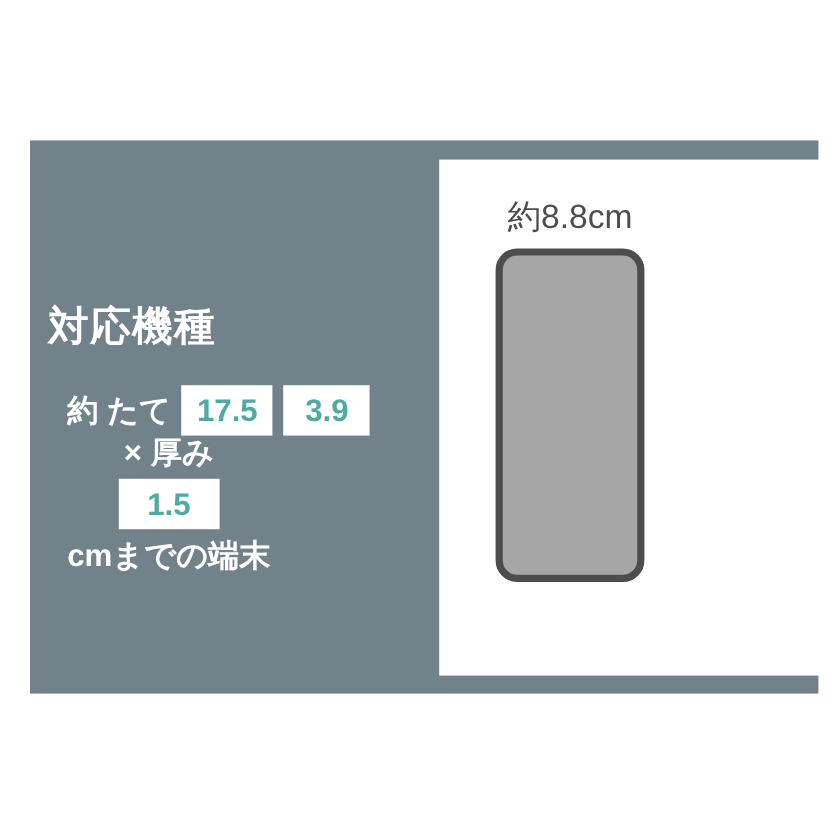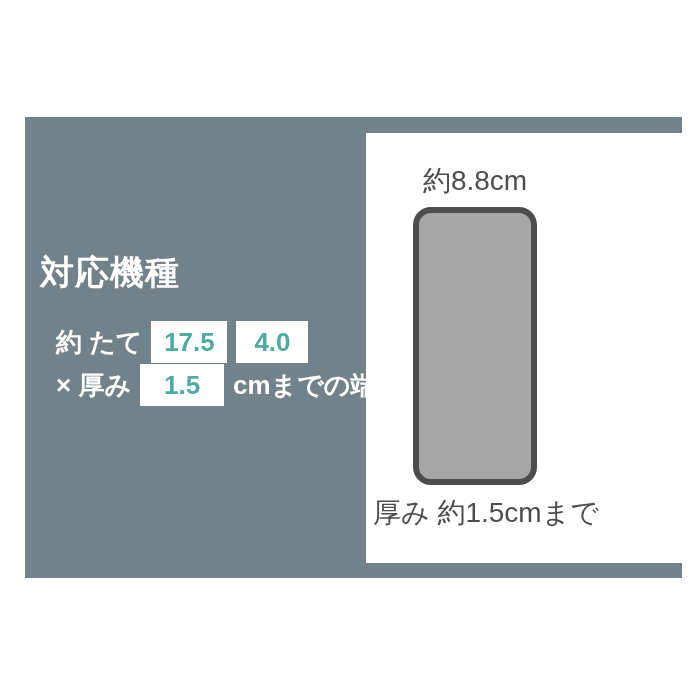--- a/index.html
+++ b/index.html
@@ -41,21 +41,21 @@
     align-items: center;
     gap: 9px;
     color: #ffffff;
     font-size: 26px;
     font-weight: 600;
     line-height: 1;
     white-space: nowrap;
     margin-left: 16px;
   }
   .spec-row.row-1 { top: 204px; }
-  .spec-row.row-2 { top: 247px; }
+  .spec-row.row-2 { top: 247px; flex-direction: column; }
   .value-box {
     background: #ffffff;
     color: #4FAAA2;
     font-weight: 700;
     font-size: 26px;
     height: 42px;
     display: flex;
     align-items: center;
     justify-content: center;
   }
@@ -107,28 +107,27 @@
 </head>
 <body>
 
 <div class="board">
 
   <div class="spec-title">対応機種</div>
 
   <div class="spec-row row-1">
     <span>約 たて</span>
     <span class="value-box box-height">17.5</span>
-    <span class="value-box box-width">4.0</span>
+    <span class="value-box box-width">3.9</span>
   </div>
 
   <div class="spec-row row-2">
     <span>× 厚み</span>
     <span class="value-box box-thickness">1.5</span>
     <span>cmまでの端末</span>
   </div>
 
   <div class="panel">
     <div class="dim-label width-label">約8.8cm</div>
     <div class="phone"></div>
-    <div class="dim-label thickness-label">厚み 約1.5cmまで</div>
   </div>
 
 </div>
 
 </body></html>

